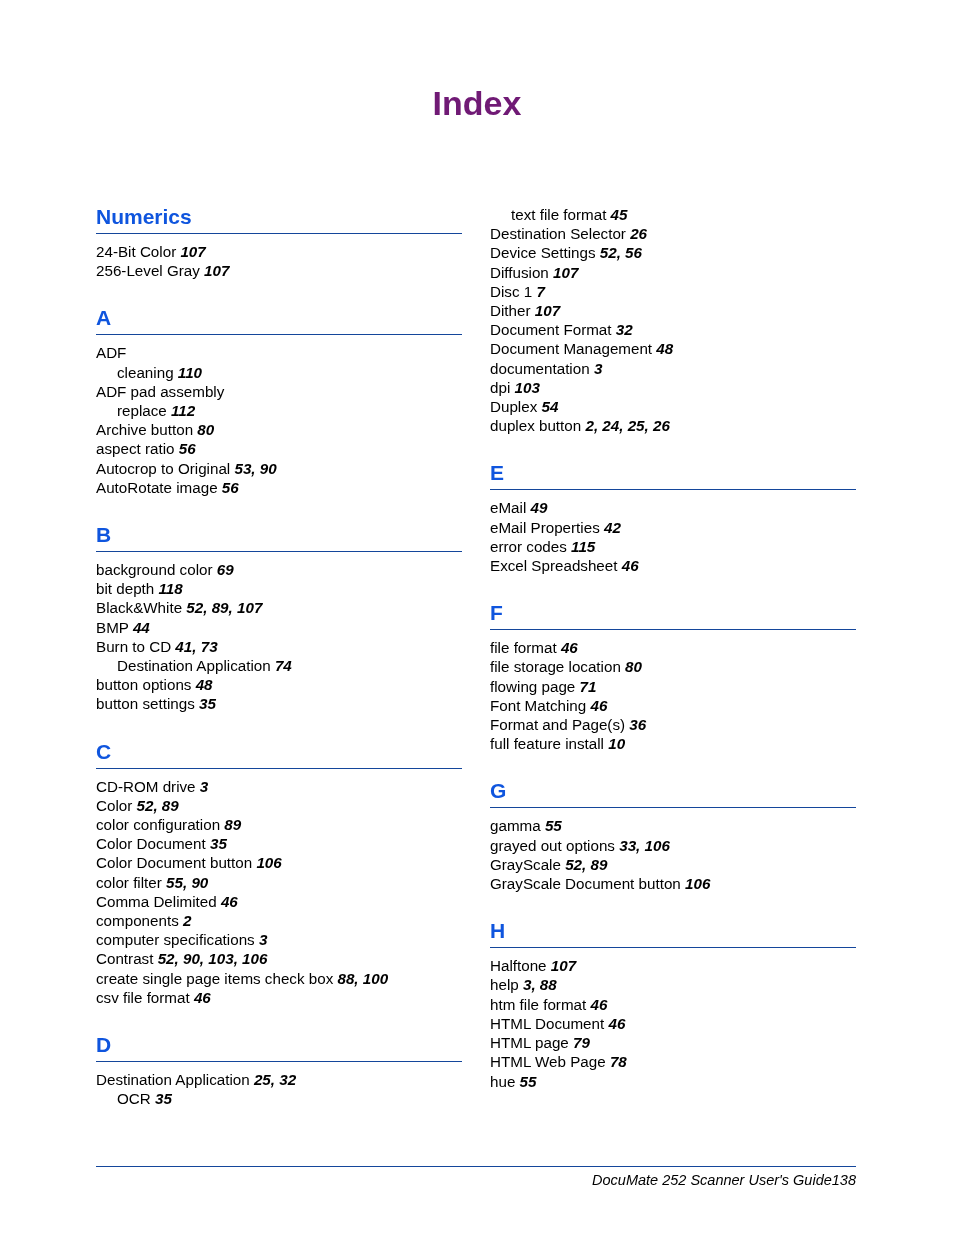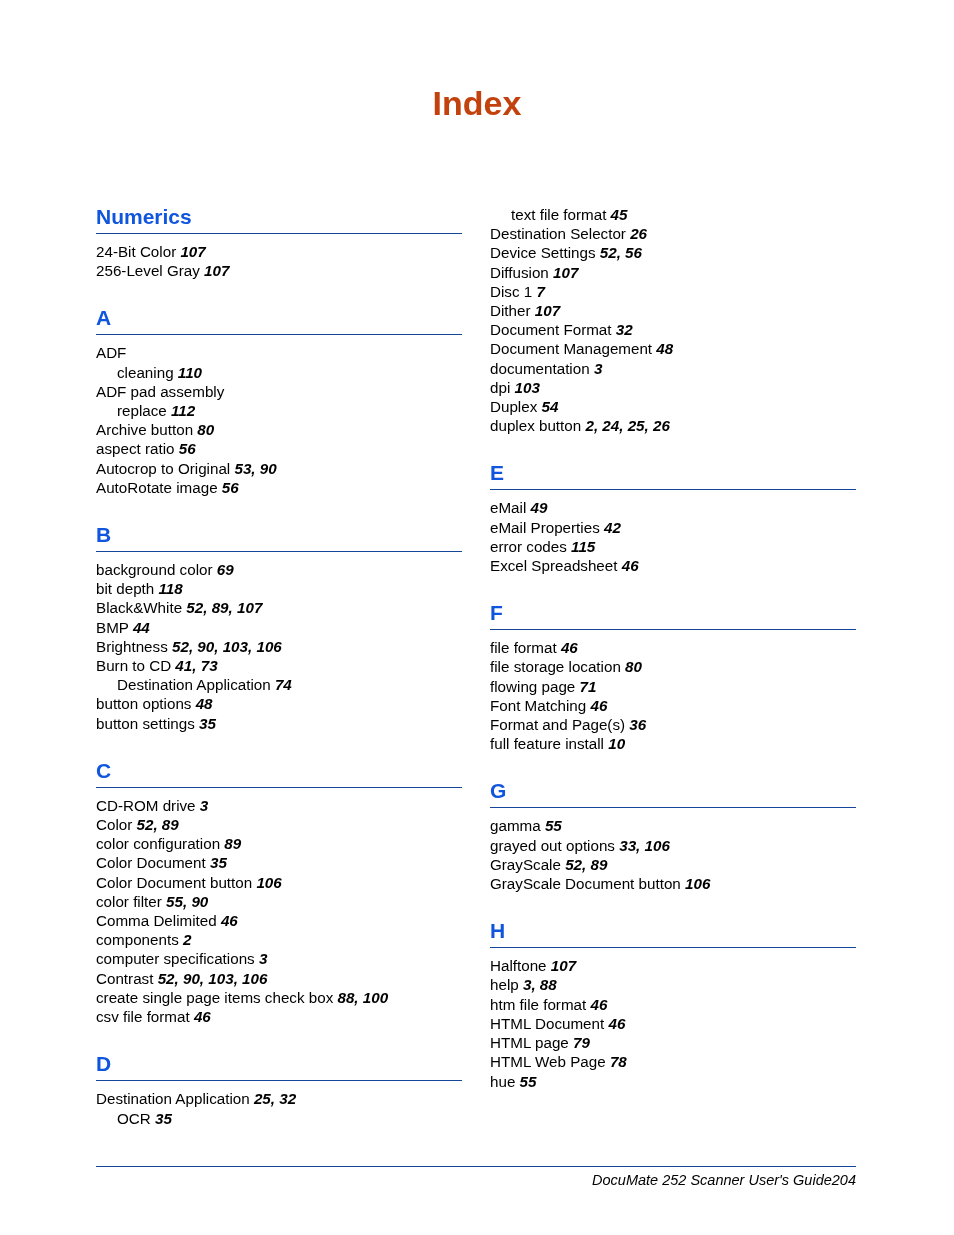--- a/index.html
+++ b/index.html
@@ -25,21 +25,21 @@
 
   
   .page-title {
     position: absolute;
     left: 0;
     top: 84px;
     width: 954px;
     text-align: center;
     font-size: 34px;
     font-weight: bold;
-    color: #c2410c;
+    color: #701a75;
     letter-spacing: 0px;
   }
 
   
   .col {
     position: absolute;
     top: 205px;
   }
   .col-left  { left: 96px;  width: 366px; }
   .col-right { left: 490px; width: 366px; }
@@ -133,21 +133,20 @@
         </ul>
       </div>
       <div class="section">
         <div class="section-title">B</div>
         <div class="section-rule"></div>
         <ul class="entries">
           <li class="entry"><span class="term">background color</span> <span class="pages">69</span></li>
           <li class="entry"><span class="term">bit depth</span> <span class="pages">118</span></li>
           <li class="entry"><span class="term">Black&amp;White</span> <span class="pages">52, 89, 107</span></li>
           <li class="entry"><span class="term">BMP</span> <span class="pages">44</span></li>
-          <li class="entry"><span class="term">Brightness</span> <span class="pages">52, 90, 103, 106</span></li>
           <li class="entry"><span class="term">Burn to CD</span> <span class="pages">41, 73</span></li>
           <li class="entry sub"><span class="term">Destination Application</span> <span class="pages">74</span></li>
           <li class="entry"><span class="term">button options</span> <span class="pages">48</span></li>
           <li class="entry"><span class="term">button settings</span> <span class="pages">35</span></li>
         </ul>
       </div>
       <div class="section">
         <div class="section-title">C</div>
         <div class="section-rule"></div>
         <ul class="entries">
@@ -234,16 +233,16 @@
           <li class="entry"><span class="term">HTML page</span> <span class="pages">79</span></li>
           <li class="entry"><span class="term">HTML Web Page</span> <span class="pages">78</span></li>
           <li class="entry"><span class="term">hue</span> <span class="pages">55</span></li>
         </ul>
       </div>
     </div>
 
   <div class="footer-rule"></div>
   <div class="footer">
     <span class="footer-title">DocuMate 252 Scanner User's Guide</span>
-    <span class="footer-page">204</span>
+    <span class="footer-page">138</span>
   </div>
 
 </div>
 
 </body></html>

